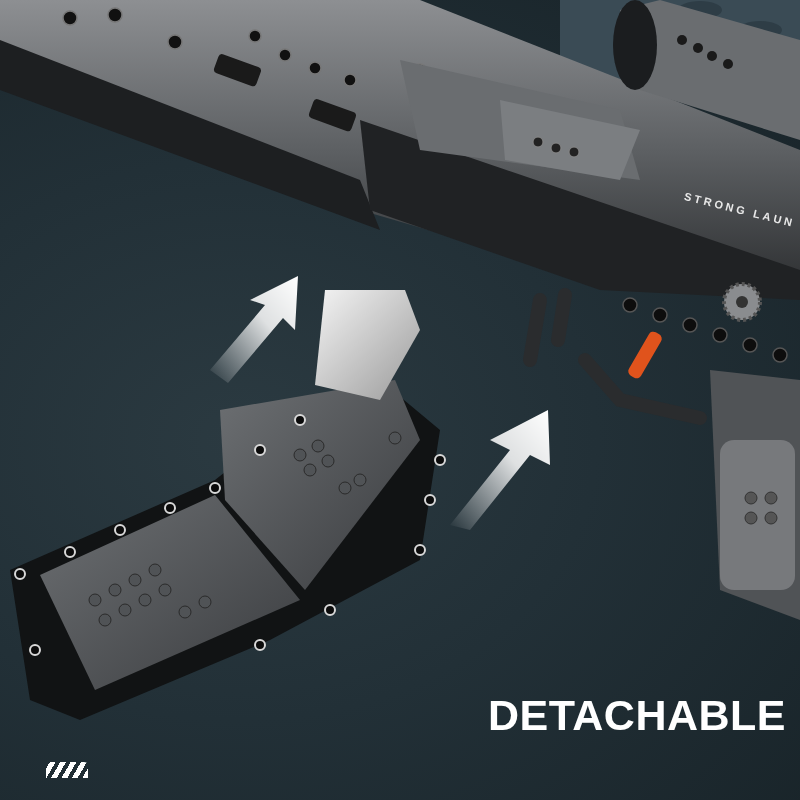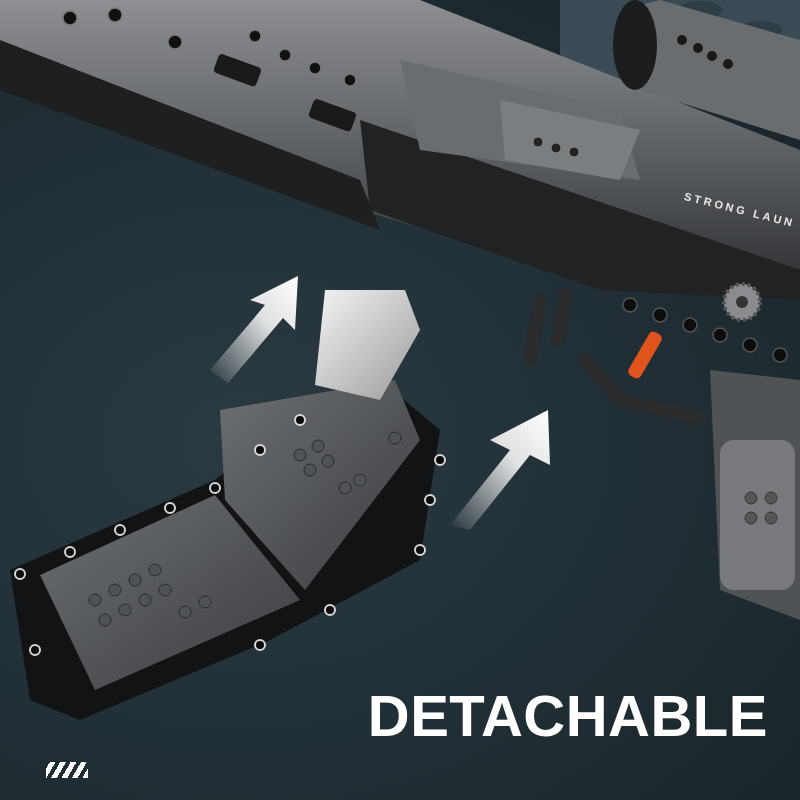--- a/index.html
+++ b/index.html
@@ -3,23 +3,23 @@
   <meta charset="utf-8">
   <style>
     html, body { margin: 0; padding: 0; }
     body { width: 800px; height: 800px; overflow: hidden; background: #1f2b31; }
     .stage {
       position: relative; width: 800px; height: 800px; overflow: hidden;
       background: radial-gradient(ellipse at 30% 55%, #2b3a41 0%, #223037 45%, #182328 100%);
     }
     .stage svg.scene { position: absolute; left: 0; top: 0; }
     .caption {
-      position: absolute; right: 32px; top: 693px; text-align: right;
+      position: absolute; right: 14px; top: 693px; text-align: right;
       font-family: "Liberation Sans", sans-serif; font-weight: 700;
-      color: #ffffff; font-size: 58px; line-height: 45px; letter-spacing: 0.5px;
+      color: #ffffff; font-size: 43px; line-height: 45px; letter-spacing: 0.5px;
     }
     .caption div { display: block; }
     .stripe-mark {
       position: absolute; left: 46px; top: 762px; width: 42px; height: 16px;
       background: repeating-linear-gradient(-60deg, #ffffff 0 5px, transparent 5px 9px);
       border-radius: 0 4px 0 0;
     }
     .barrel-text {
       position: absolute; left: 686px; top: 190px;
       font-family: "Liberation Sans", sans-serif; font-weight: 700; font-size: 11px;

